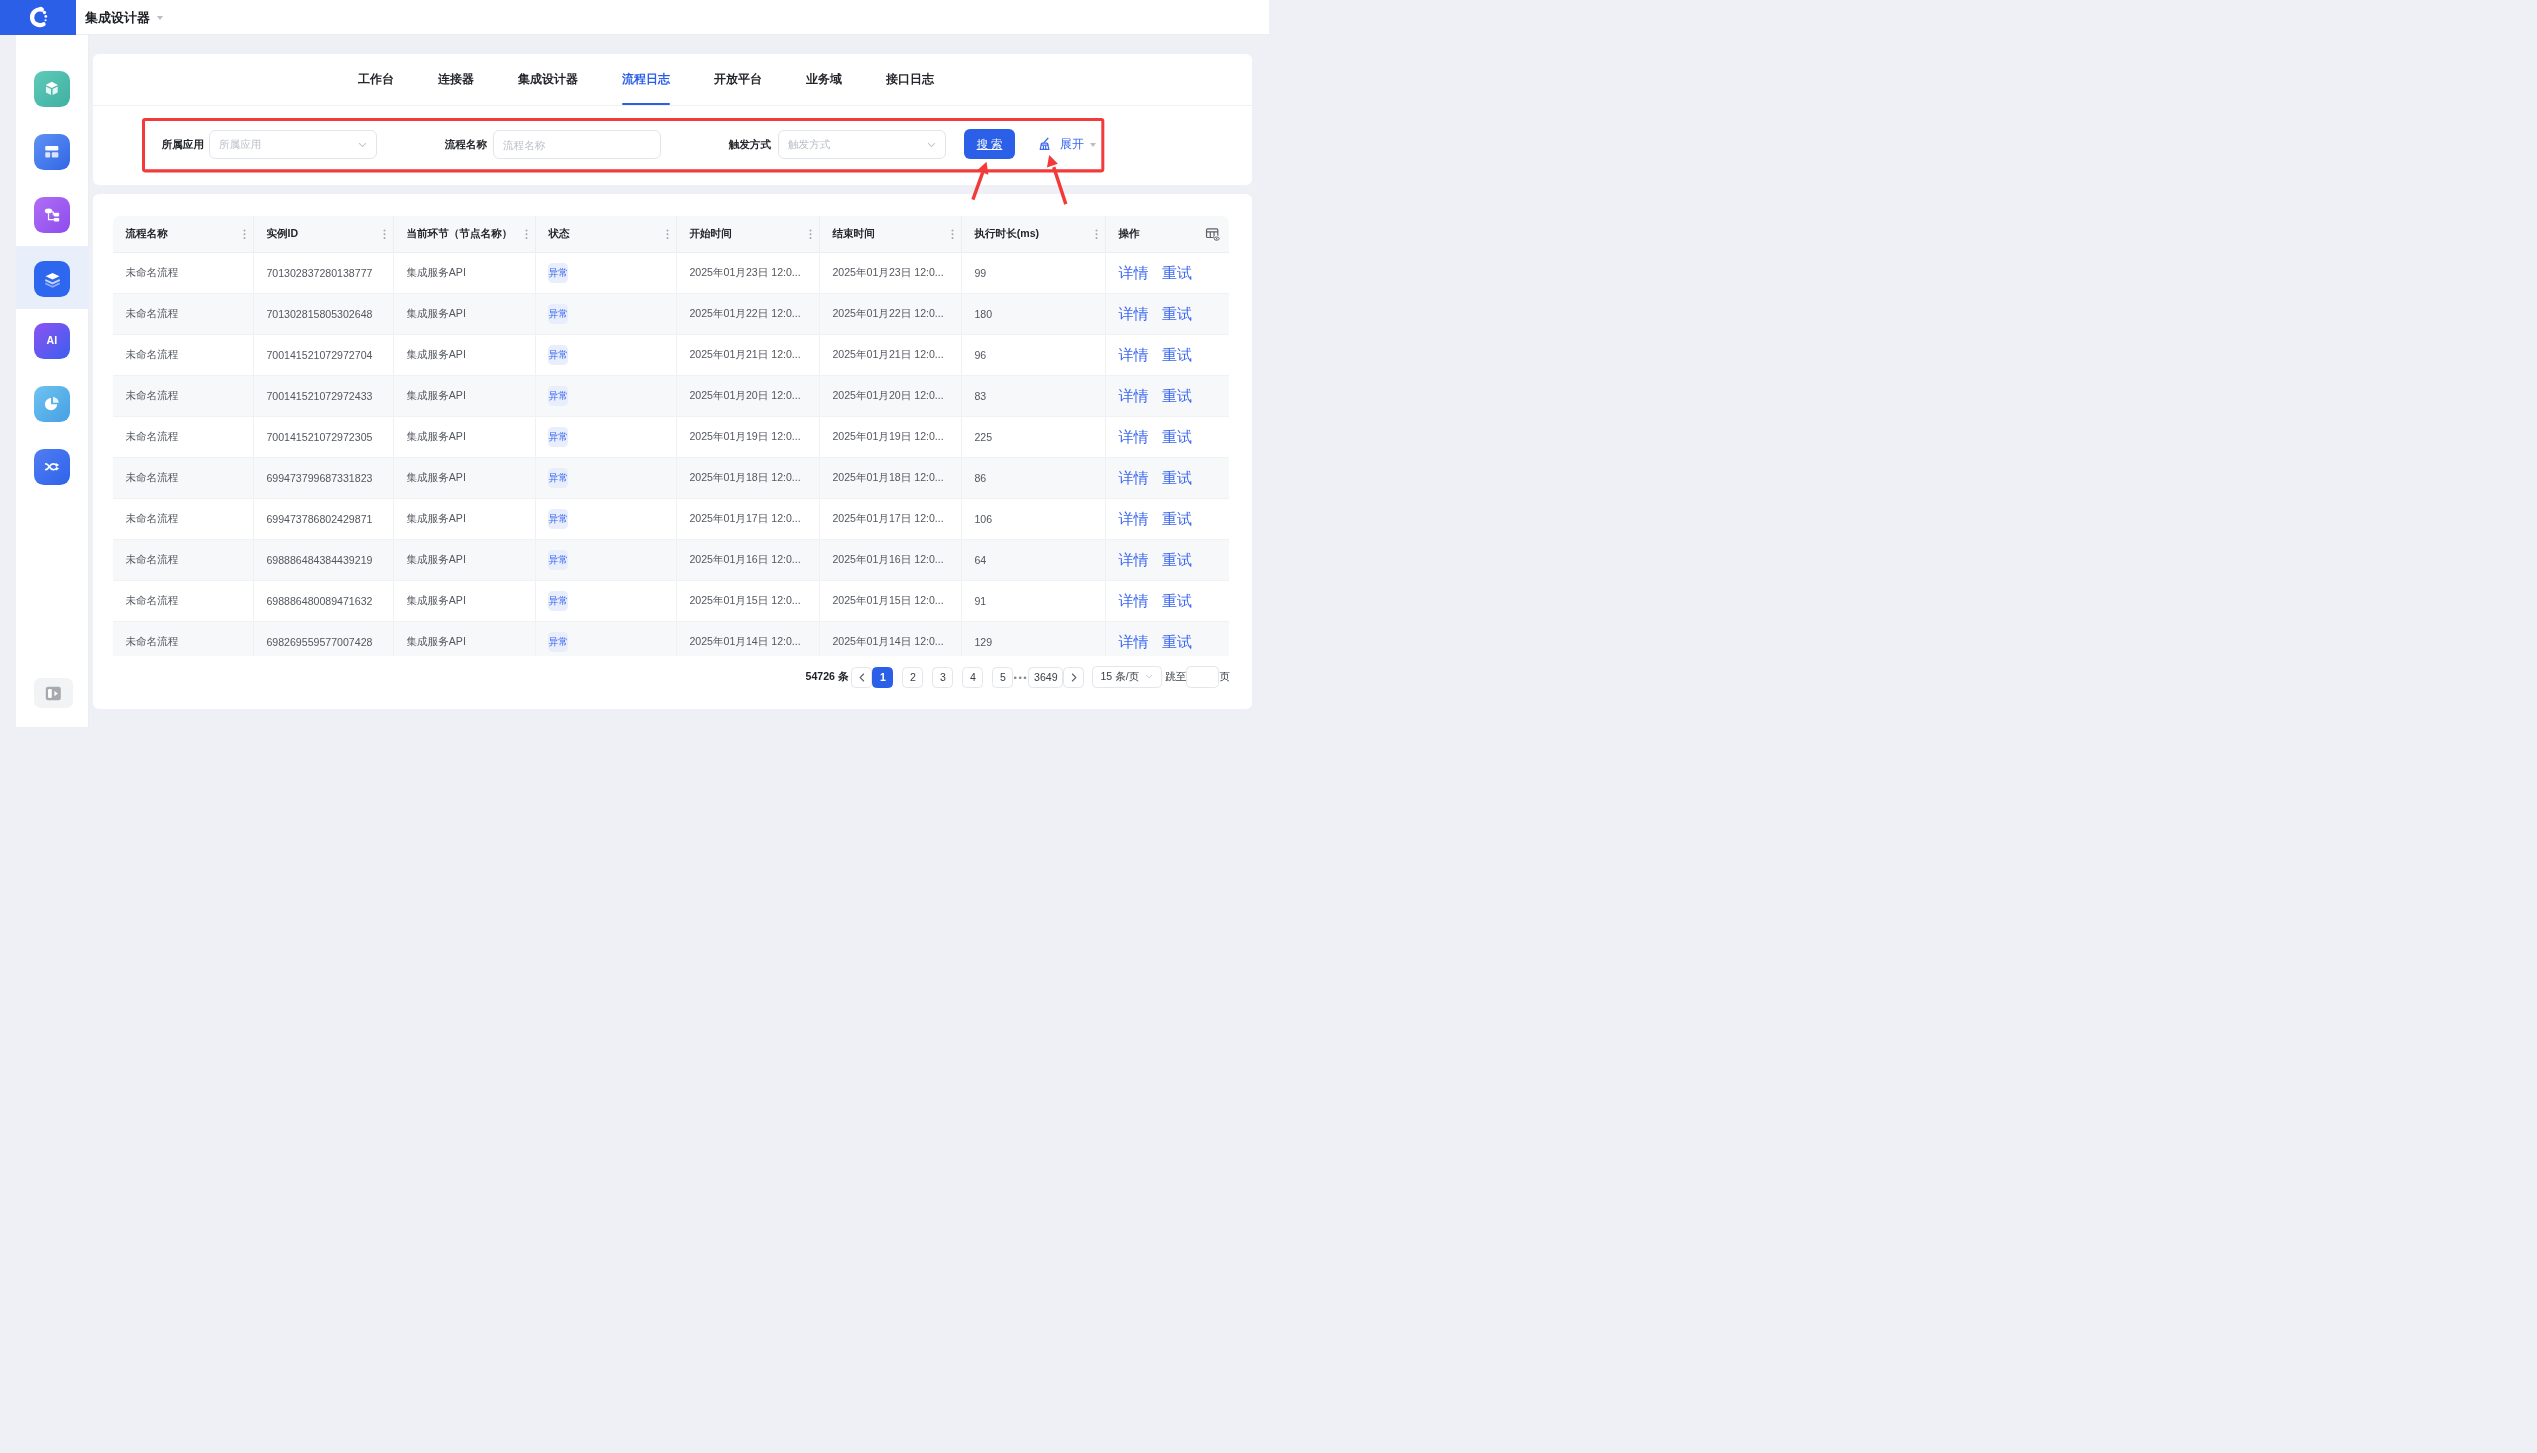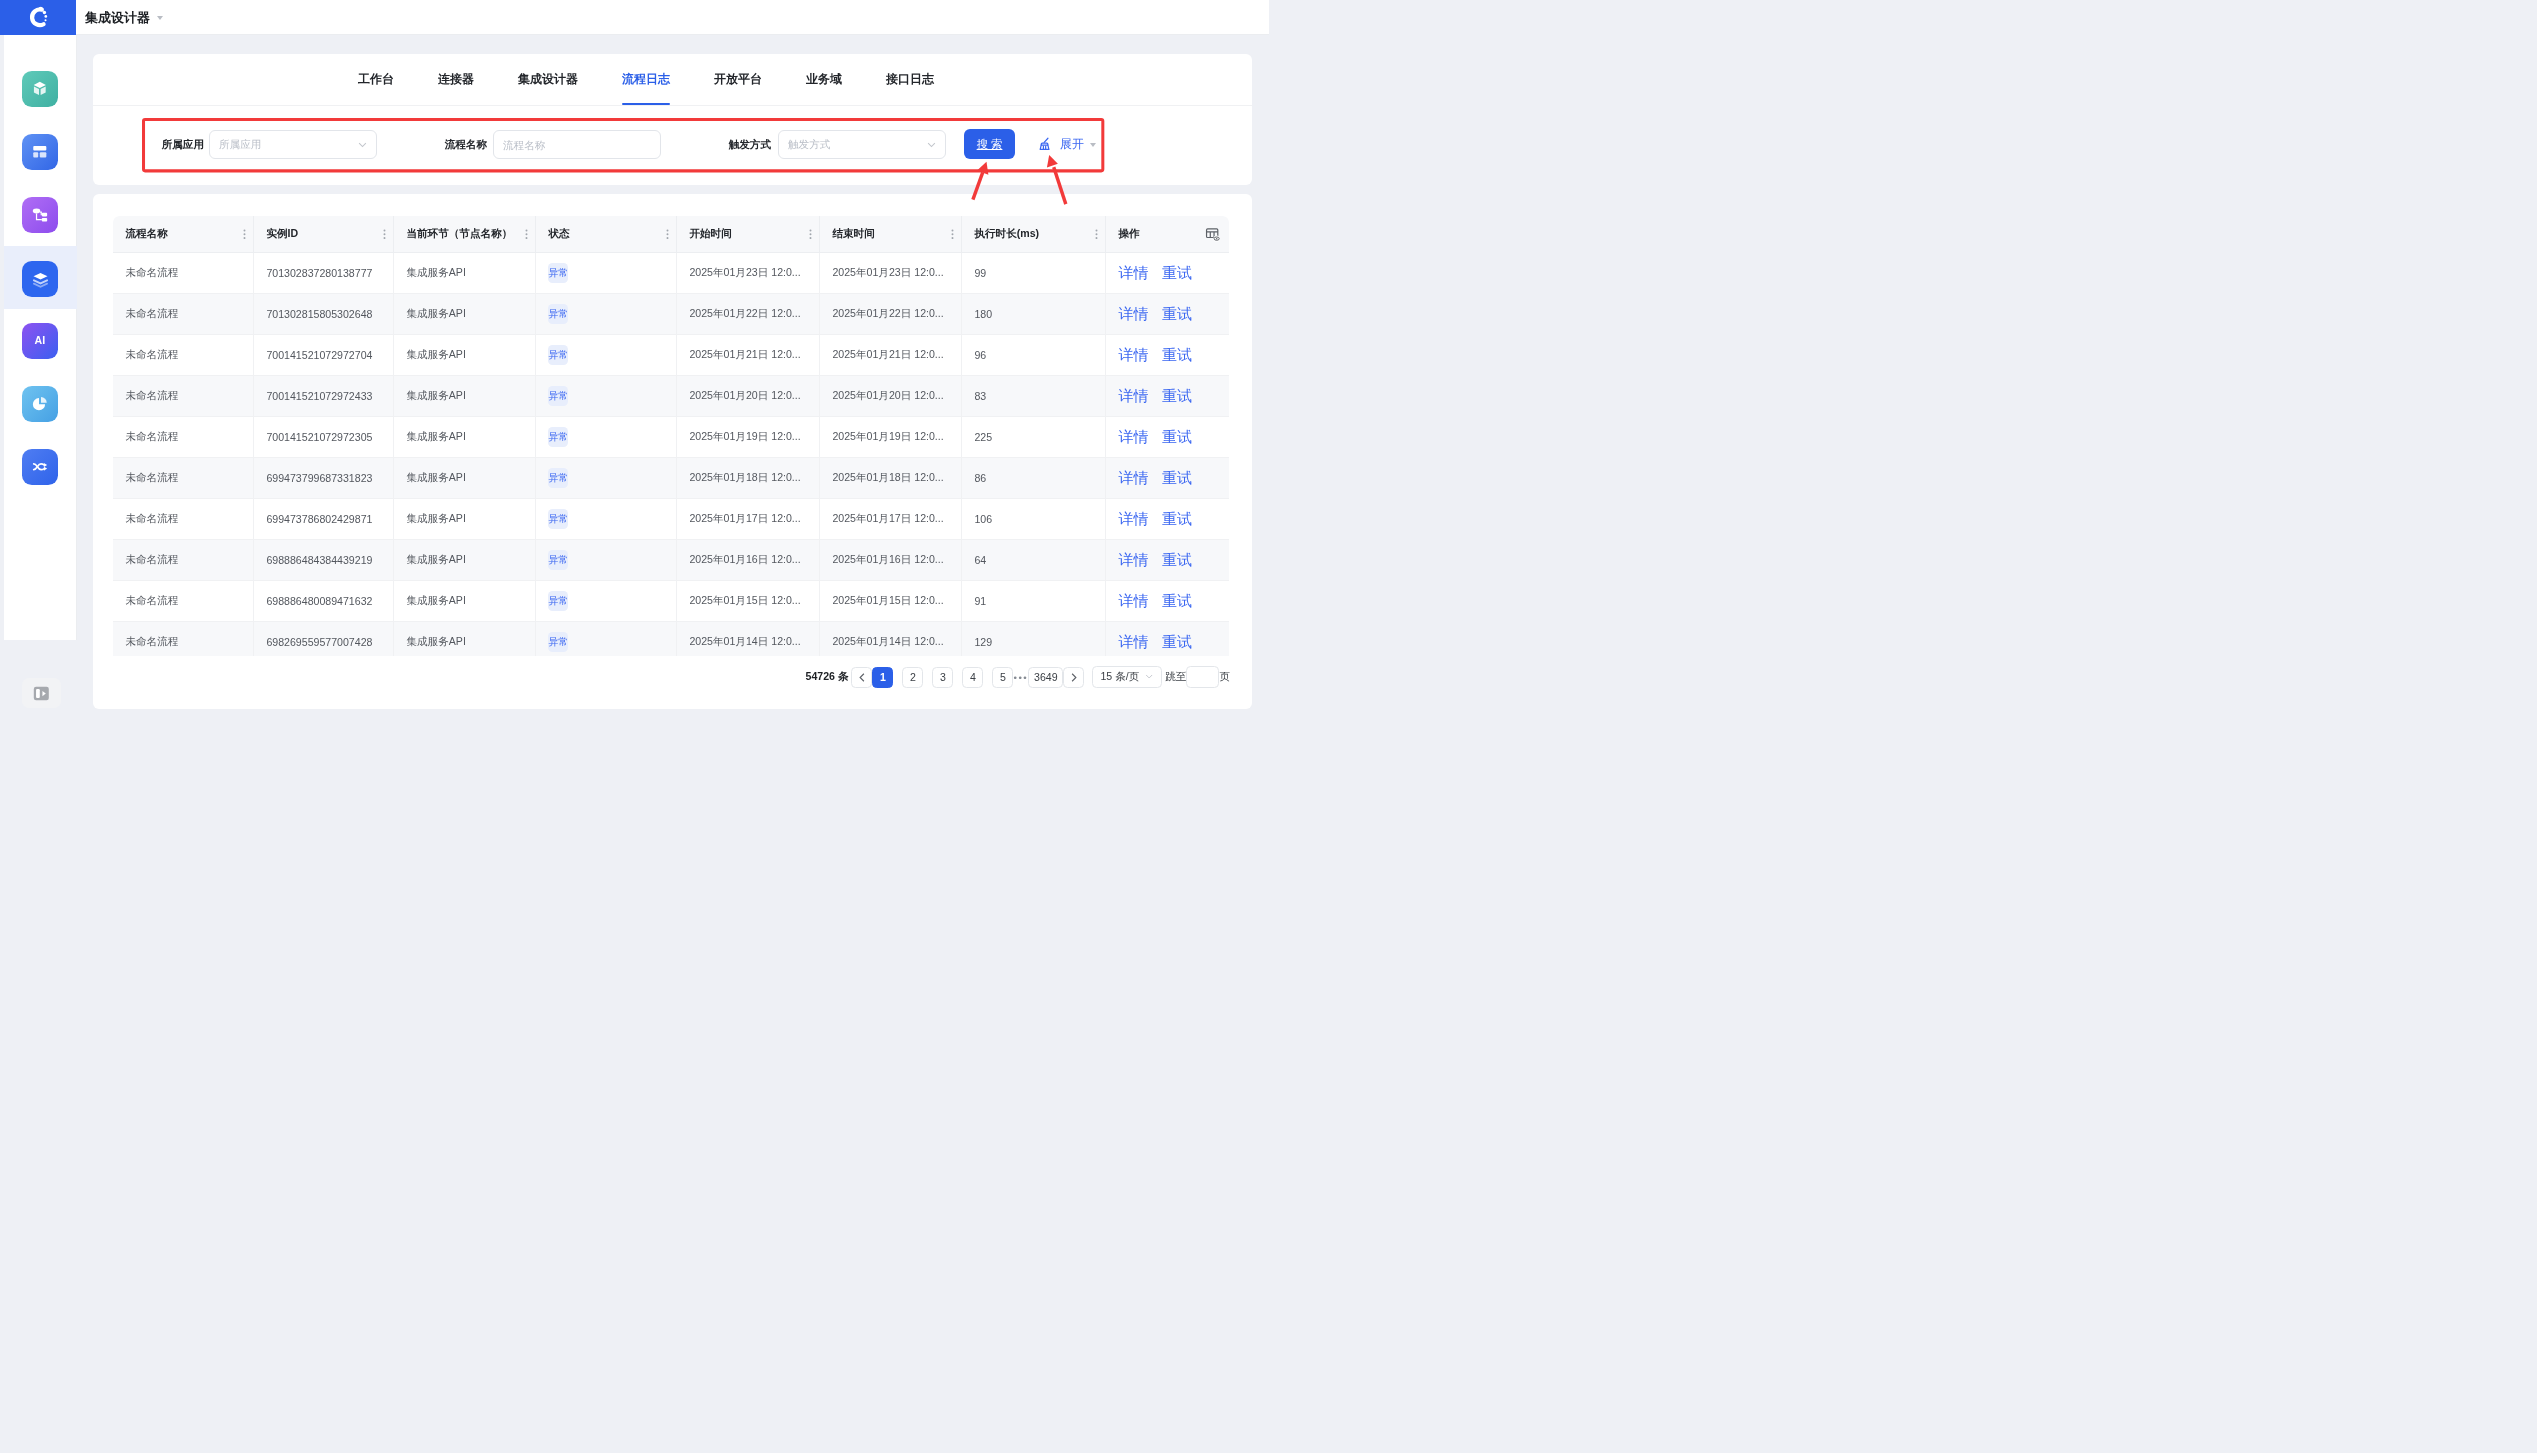--- a/index.html
+++ b/index.html
@@ -18,21 +18,21 @@
   .hr-divider { width:0.8px; height:15px; background:#e4e7eb; margin:0 12px; }
   .msg-wrap { position:relative; display:flex; align-items:center; gap:5.3px; cursor:pointer; }
   .msg-label { font-size:11.3px; color:#2a2d32; }
   .msg-badge { position:absolute; top:-8.3px; left:calc(100% - 6px); min-width:18px; height:13.6px; border-radius:6.8px; background:#f5222d; color:#fff; font-size:8.3px; font-weight:700; display:flex; align-items:center; justify-content:center; padding:0 3.8px; }
   .lang-wrap,.user-wrap { display:flex; align-items:center; gap:5.3px; cursor:pointer; }
   .lang-label,.user-label { font-size:11.3px; color:#2a2d32; }
   .flag { width:16px; height:10.6px; border-radius:1.5px; overflow:hidden; }
   .avatar { width:21px; height:21px; border-radius:50%; background:#d9edf8; overflow:hidden; }
 
   
-  .sidebar { position:absolute; left:4px; top:35px; width:73px; height:605px; background:#fff; border-right:0.8px solid #ebedf0; z-index:4;padding-left:20px; }
+  .sidebar { position:absolute; left:16px; top:35px; width:73px; height:692px; background:#fff; border-right:0.8px solid #ebedf0; z-index:4;padding-left:20px; }
   .side-item { position:absolute; left:18px; width:36px; height:36px; border-radius:9.8px; display:flex; align-items:center; justify-content:center; cursor:pointer; }
   .side-active-band { position:absolute; left:0; top:211px; width:73px; height:63px; background:#e9eefb; }
   .collapse-btn { position:absolute; left:18px; top:643px; width:39px; height:30px; background:#f2f3f5; border-radius:6.8px; display:flex; align-items:center; justify-content:center; cursor:pointer; }
 
   
   .card { position:absolute; background:#fff; border-radius:6px; }
   .card1 { left:93px; top:54px; width:1159px; height:131px; }
   .card2 { left:93px; top:194px; width:1159px; height:515px; }
 
   

